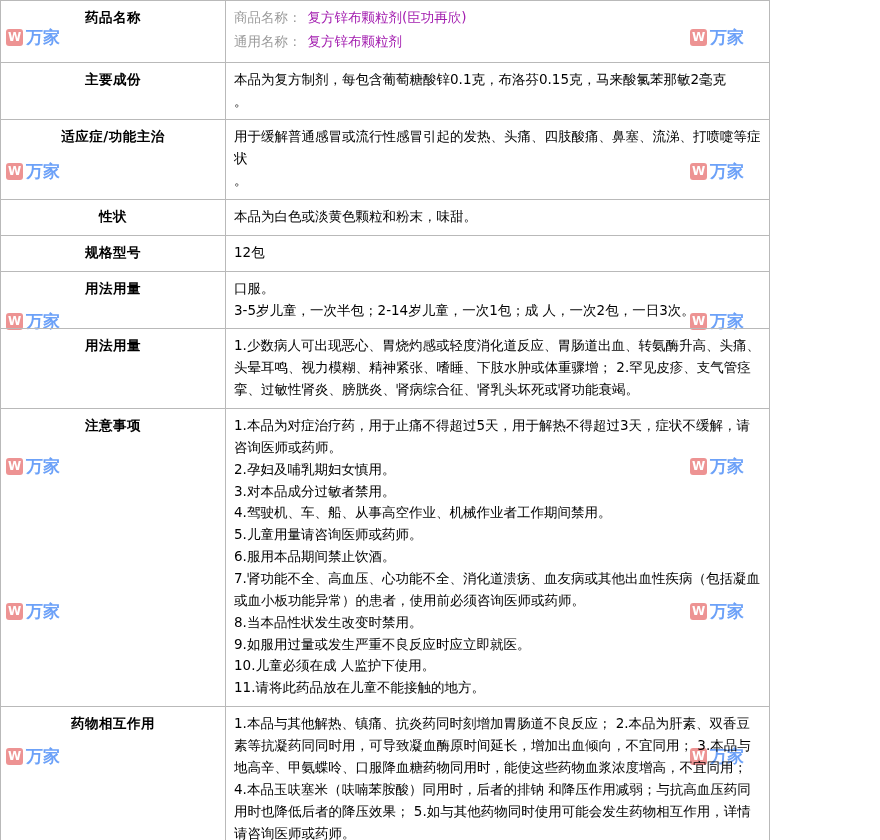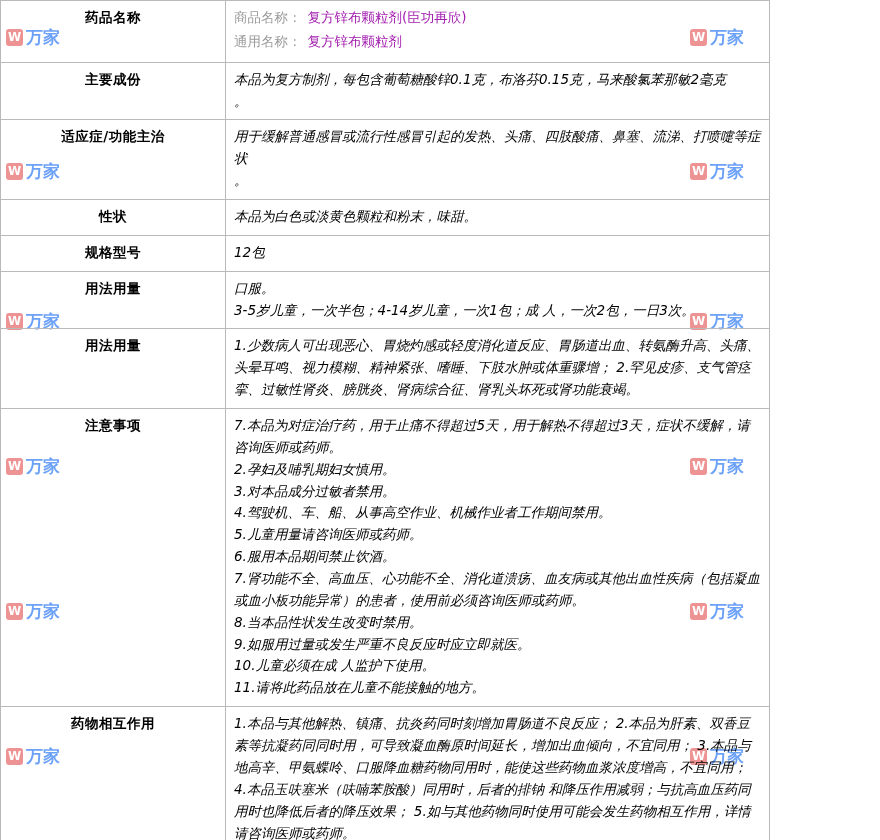--- a/index.html
+++ b/index.html
@@ -66,21 +66,20 @@
     margin-right: 6px;
     text-align: right;
   }
   .kv-val {
     color: #a21caf;
   }
 
   .para {
     margin: 0;
     padding: 0;
-    font-style: italic;
   }
 
   
   .watermark {
     position: absolute;
     z-index: 1;
     pointer-events: none;
     font-size: 17px;
     font-weight: bold;
     color: #f2b8b8;
@@ -181,36 +180,36 @@
         <td class="label-cell">规格型号</td>
         <td class="value-cell">
           <p class="para">12包</p>
         </td>
       </tr>
 
       <tr>
         <td class="label-cell">用法用量</td>
         <td class="value-cell">
           <p class="para">口服。</p>
-          <p class="para">3-5岁儿童，一次半包；4-14岁儿童，一次1包；成 人，一次2包，一日3次。</p>
+          <p class="para">3-5岁儿童，一次半包；2-14岁儿童，一次1包；成 人，一次2包，一日3次。</p>
         </td>
       </tr>
 
       <tr>
         <td class="label-cell">用法用量</td>
         <td class="value-cell">
           <p class="para">1.少数病人可出现恶心、胃烧灼感或轻度消化道反应、胃肠道出血、转氨酶升高、头痛、头晕耳鸣、视力模糊、精神紧张、嗜睡、下肢水肿或体重骤增； 2.罕见皮疹、支气管痉挛、过敏性肾炎、膀胱炎、肾病综合征、肾乳头坏死或肾功能衰竭。</p>
         </td>
       </tr>
 
 
       <tr>
         <td class="label-cell">注意事项</td>
         <td class="value-cell">
-          <p class="para">7.本品为对症治疗药，用于止痛不得超过5天，用于解热不得超过3天，症状不缓解，请咨询医师或药师。</p>
+          <p class="para">1.本品为对症治疗药，用于止痛不得超过5天，用于解热不得超过3天，症状不缓解，请咨询医师或药师。</p>
           <p class="para">2.孕妇及哺乳期妇女慎用。</p>
           <p class="para">3.对本品成分过敏者禁用。</p>
           <p class="para">4.驾驶机、车、船、从事高空作业、机械作业者工作期间禁用。</p>
           <p class="para">5.儿童用量请咨询医师或药师。</p>
           <p class="para">6.服用本品期间禁止饮酒。</p>
           <p class="para">7.肾功能不全、高血压、心功能不全、消化道溃疡、血友病或其他出血性疾病（包括凝血或血小板功能异常）的患者，使用前必须咨询医师或药师。</p>
           <p class="para">8.当本品性状发生改变时禁用。</p>
           <p class="para">9.如服用过量或发生严重不良反应时应立即就医。</p>
           <p class="para">10.儿童必须在成 人监护下使用。</p>
           <p class="para">11.请将此药品放在儿童不能接触的地方。</p>

